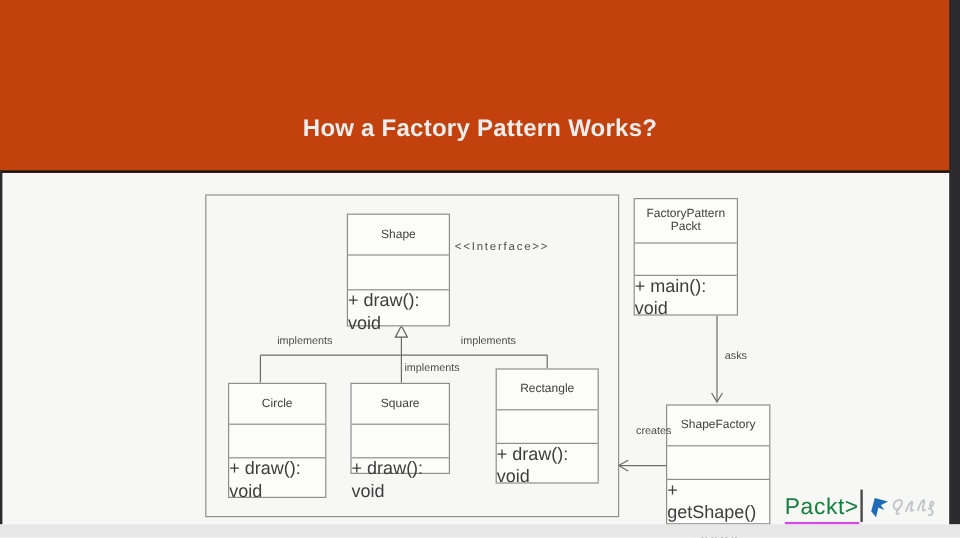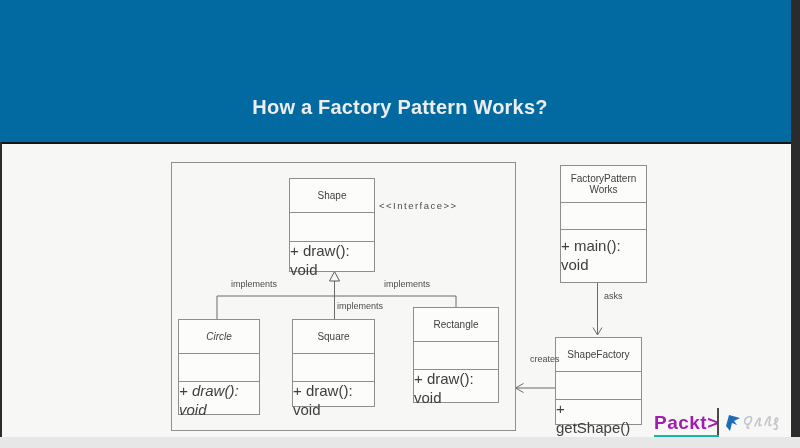--- a/index.html
+++ b/index.html
@@ -4,21 +4,21 @@
 <style>
   html,body { margin:0; padding:0; }
   body { font-family:"Liberation Sans", sans-serif; }
   .page {
     position:relative; width:800px; height:448px; overflow:hidden;
     background:#f7f7f6;
   }
   
   .header {
     position:absolute; left:0; top:0; width:800px; height:142px;
-    background:#0369a1; border-bottom:2px solid #151515;
+    background:#c2410c; border-bottom:2px solid #151515;
   }
   .slide-title {
     position:absolute; left:0; top:96px; width:800px;
     text-align:center; font-size:20px; font-weight:600;
     color:#ededed; letter-spacing:0.2px;
   }
   
   .right-strip { position:absolute; right:0; top:0; width:9px; height:437px; background:#2b2b2d; }
   .left-strip  { position:absolute; left:0; top:142px; width:2px; height:295px; background:#2b2b2d; }
   .footer-strip{ position:absolute; left:0; top:437px; width:800px; height:11px; background:#e7e7e7; }
@@ -35,44 +35,44 @@
     display:flex; align-items:center; justify-content:center; text-align:center;
     font-size:10px; color:#3e3e3e; line-height:1.15; flex:0 0 auto;
   }
   .uml-mid { border-top:1px solid #8e8e8e; border-bottom:1px solid #8e8e8e; flex:0 0 auto; }
   .uml-method {
     display:flex; flex-direction:column; align-items:center; justify-content:center;
     text-align:left; font-size:15px; color:#3e3e3e; line-height:1.25; flex:1 1 auto;
   }
   #box-shape      { left:289px; top:178px; width:86px; height:94px; }
   #box-shape .uml-title { height:33px; } #box-shape .uml-mid { height:28px; }
-  #box-circle     { left:178px; top:319px; width:82px; height:96px;font-style:italic; }
-  #box-square     { left:292px; top:319px; width:83px; height:88px; }
+  #box-circle     { left:190px; top:319px; width:82px; height:96px; }
+  #box-square     { left:292px; top:319px; width:83px; height:76px; }
   #box-rectangle  { left:413px; top:307px; width:86px; height:96px; }
   #box-circle .uml-title, #box-square .uml-title, #box-rectangle .uml-title { height:33px; }
   #box-circle .uml-mid,   #box-square .uml-mid,   #box-rectangle .uml-mid   { height:27px; }
-  #box-demo       { left:560px; top:165px; width:87px; height:118px; }
+  #box-demo       { left:528px; top:165px; width:87px; height:98px; }
   #box-demo .uml-title { height:36px; } #box-demo .uml-mid { height:26px; }
-  #box-factory    { left:555px; top:337px; width:87px; height:88px; }
+  #box-factory    { left:555px; top:337px; width:87px; height:100px; }
   #box-factory .uml-title { height:33px; } #box-factory .uml-mid { height:27px; }
   .diagram-label {
     position:absolute; font-size:9px; color:#4c4c4c; white-space:nowrap;
   }
   .lbl-interface   { left:379px; top:200px; letter-spacing:1.5px; font-size:9.5px; }
   .lbl-impl-left   { left:231px; top:279px; }
   .lbl-impl-right  { left:384px; top:279px; }
   .lbl-impl-center { left:337px; top:301px; }
   .lbl-asks        { left:604px; top:291px; }
   .lbl-creates     { left:517px; top:354px;margin-left:13px; }
   svg.connectors { position:absolute; left:0; top:0; pointer-events:none; }
   
   .packt-logo {
     position:absolute; left:654px; top:412px;
-    font-size:19px; font-weight:700; letter-spacing:0.5px;
-    color:#a21caf; border-bottom:2px solid #14b8a6; padding-bottom:1px;
+    font-size:19px; font-weight:400; letter-spacing:0.5px;
+    color:#15803d; border-bottom:2px solid #d946ef; padding-bottom:1px;
   }
   .logo-divider { position:absolute; left:717px; top:408px; width:2px; height:27px; background:#4a4a4a; }
   .brand-bird-icon  { position:absolute; left:724px; top:413px; }
   .script-logo-icon { position:absolute; left:741px; top:410px; }
 </style>
 </head>
 <body>
 
 <div class="page">
 
@@ -124,21 +124,21 @@
 
   <div class="uml-box" id="box-rectangle">
     <div class="uml-title">Rectangle</div>
     <div class="uml-mid"></div>
     <div class="uml-method">+ draw(): void</div>
   </div>
 
   <div class="uml-box" id="box-demo">
     <div class="uml-title">
       <span><span>FactoryPattern</span><br>
-      <span>Works</span></span>
+      <span>Packt</span></span>
     </div>
     <div class="uml-mid"></div>
     <div class="uml-method">+ main(): void</div>
   </div>
 
   <div class="uml-box" id="box-factory">
     <div class="uml-title">ShapeFactory</div>
     <div class="uml-mid"></div>
     <div class="uml-method">
       <span>+ getShape()</span>

